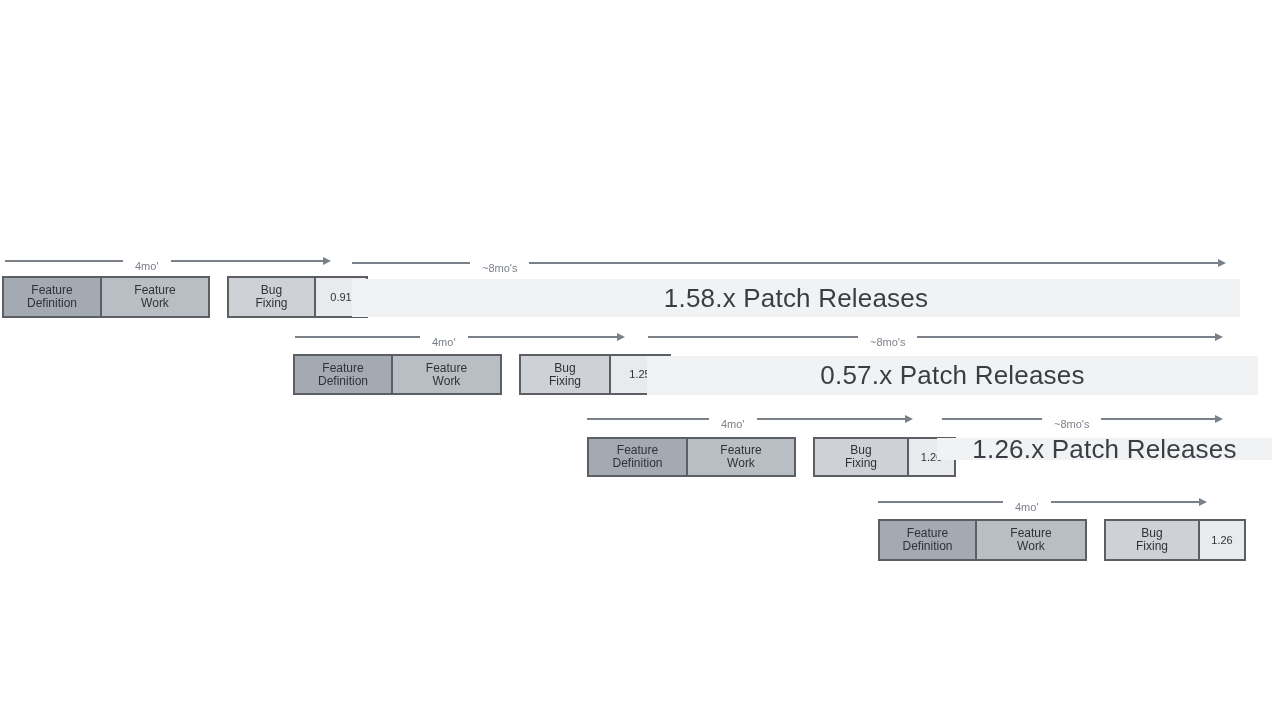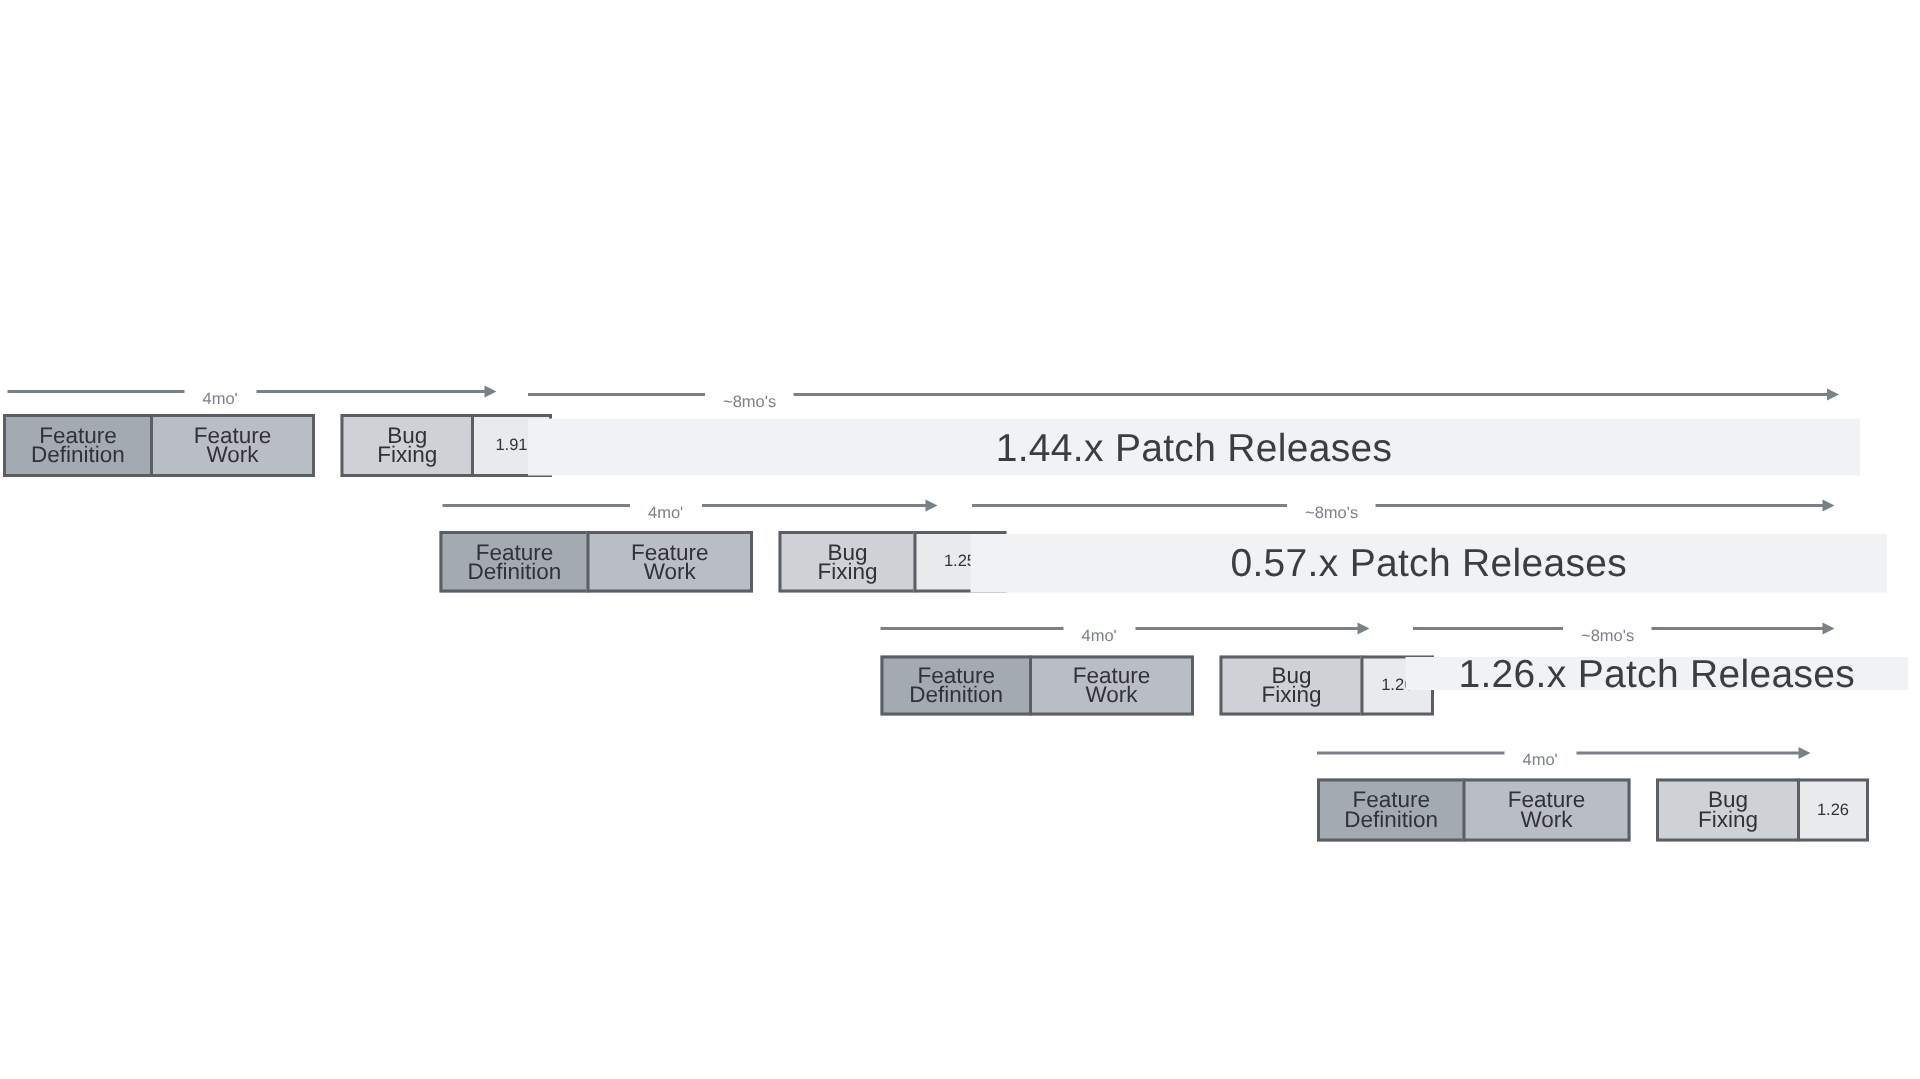--- a/index.html
+++ b/index.html
@@ -31,21 +31,21 @@
     border-bottom:4px solid transparent;
     border-left:8px solid var(--arrow,#7a8087);
     margin-left:-1px;
   }
   
   .boxes{position:absolute;display:flex;}
   .box{
     box-sizing:border-box;height:100%;
     border:2px solid var(--box-border,#5b5f64);
     display:flex;align-items:center;justify-content:center;
-    text-align:center;font-size:15px;line-height:13px;
+    text-align:center;font-size:12px;line-height:13px;
     color:var(--box-text,#2f3338);
     white-space:pre-line;
   }
   .box + .box{margin-left:-2px;}
   .box.fd{background:var(--feature-definition-fill,#a4aab1);}
   .box.fw{background:var(--feature-work-fill,#b9bec4);}
   .box.bf{background:var(--bug-fixing-fill,#ced2d6);margin-left:17px;}
   .box.ver{background:var(--version-fill,#e8eaec);font-size:11px;}
   
   .band{
@@ -76,24 +76,24 @@
       <i class="seg grow"></i>
       <i class="head"></i>
     </div>
     <div class="boxes" style="left:2px;top:276px;height:42px">
       <div class="box fd" style="width:100px">Feature
 Definition</div>
       <div class="box fw" style="width:110px">Feature
 Work</div>
       <div class="box bf" style="width:89px">Bug
 Fixing</div>
-      <div class="box ver" style="width:54px">1.91</div>
+      <div class="box ver" style="width:54px">0.91</div>
     </div>
     <div class="band" style="left:352px;top:279px;width:888px;height:38px">
-      <span>1.44.x Patch Releases</span>
+      <span>1.58.x Patch Releases</span>
     </div>
   </div>
 
   <div>
     <div class="arrow" style="left:295px;top:329px;width:330px">
       <i class="seg" style="width:125px"></i>
       <span class="albl">4mo'</span>
       <i class="seg grow"></i>
       <i class="head"></i>
     </div>

